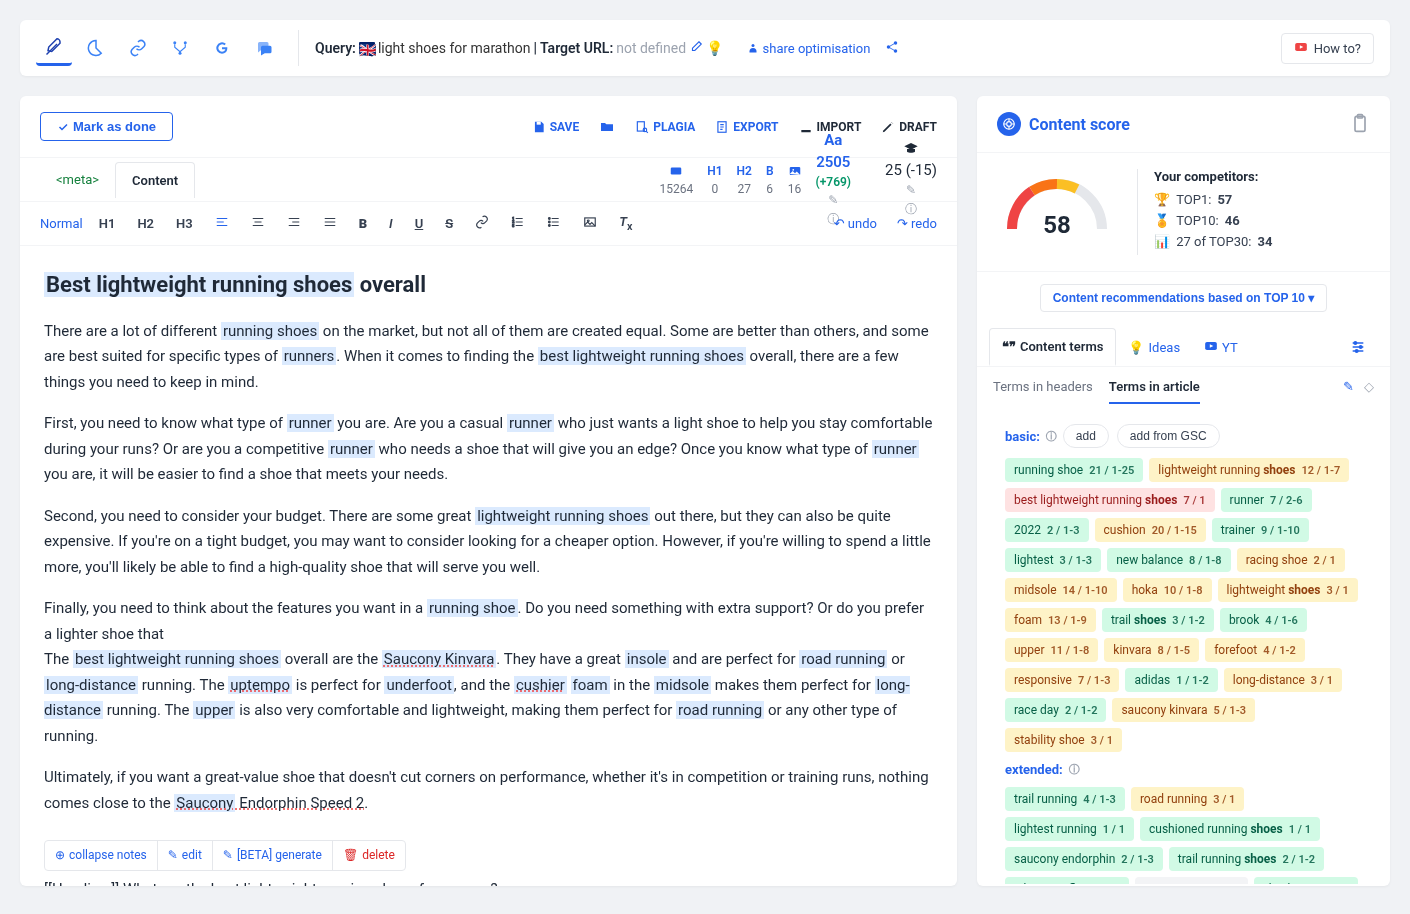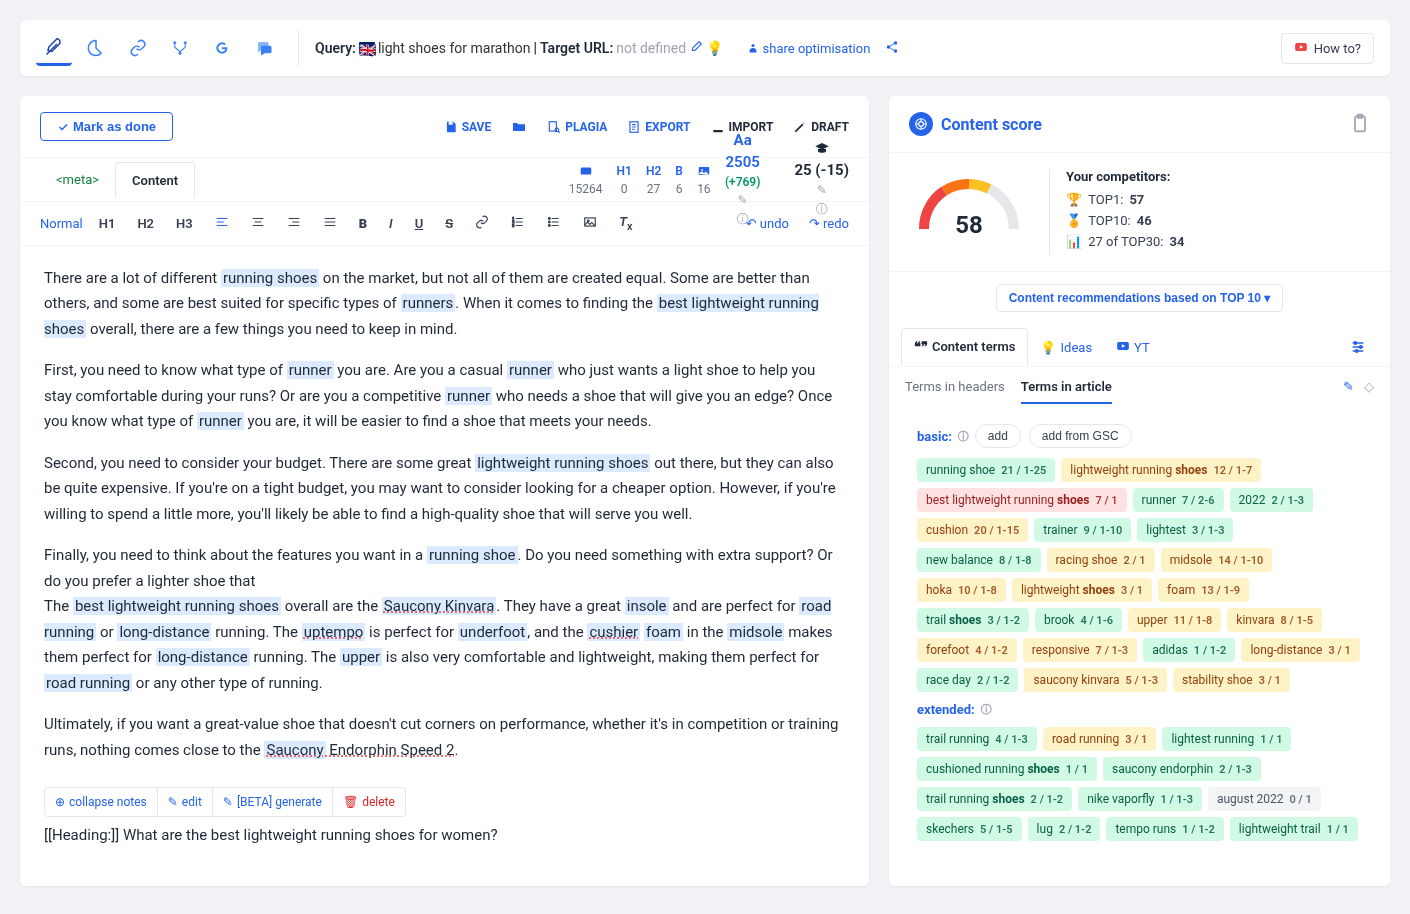--- a/index.html
+++ b/index.html
@@ -9,21 +9,21 @@
 .topbar-tab { width: 36px; height: 36px; display: flex; align-items: center; justify-content: center; cursor: pointer; color: #3b82f6; border-radius: 4px; }
 .topbar-tab.active { border-bottom: 3px solid #2563eb; color: #1e40af; }
 .topbar-query { flex: 1; padding: 0 16px; display: flex; align-items: center; gap: 3px; font-size: 14px; }
 .topbar-query .bold { font-weight: 600; color: #1f2937; }
 .topbar-query .notdef { color: #9ca3af; }
 .share-opt { color: #2563eb; font-size: 13px; display: flex; align-items: center; gap: 4px; cursor: pointer; margin-left: 20px; }
 .howto-btn { border: 1px solid #e5e7eb; padding: 6px 12px; border-radius: 4px; font-size: 13px; color: #374151; cursor: pointer; display: flex; align-items: center; gap: 6px; }
 .howto-btn .yt-icon { color: #ef4444; }
 .main { display: flex; gap: 20px; margin: 0 20px 20px; }
 .left-panel { flex: 1; background: #fff; border-radius: 6px; box-shadow: 0 1px 3px rgba(0,0,0,0.05); }
-.right-panel { width: 501px; background: #fff; border-radius: 6px; box-shadow: 0 1px 3px rgba(0,0,0,0.05); }
+.right-panel { width: 413px; background: #fff; border-radius: 6px; box-shadow: 0 1px 3px rgba(0,0,0,0.05); }
 .left-header { padding: 16px 20px; display: flex; align-items: center; gap: 10px; border-bottom: 1px solid #f3f4f6; }
 .mark-done { border: 1px solid #2563eb; color: #2563eb; padding: 6px 16px; border-radius: 4px; font-size: 13px; font-weight: 600; cursor: pointer; display: flex; align-items: center; gap: 4px; background: #fff; }
 .toolbar-actions { margin-left: auto; display: flex; gap: 20px; }
 .toolbar-action { color: #2563eb; font-weight: 700; font-size: 12px; cursor: pointer; display: flex; align-items: center; gap: 4px; }
 .toolbar-action.dark { color: #1f2937; }
 .tabs-row { display: flex; align-items: center; padding: 0 20px; border-bottom: 1px solid #f3f4f6; height: 44px; }
 .doc-tab { padding: 10px 16px; font-size: 13px; color: #15803d; cursor: pointer; font-weight: 400; }
 .doc-tab.active { border: 1px solid #e5e7eb; border-bottom: none; background: #fff; color: #1f2937; font-weight: 600; border-radius: 4px 4px 0 0; }
 .stats { margin-left: auto; display: flex; align-items: center; gap: 14px; font-size: 12px; color: #6b7280; }
 .stat-item { display: flex; align-items: center; gap: 4px; flex-direction: column; }
@@ -248,21 +248,21 @@
             <span class="blue" style="font-size:15px">2505</span>
             <span class="green">(+769)</span>
             <span style="color:#9ca3af;cursor:pointer">✎</span>
             <span style="color:#9ca3af;cursor:pointer">ⓘ</span>
           </span>
         <span class="stat-item" style="margin-left:20px">
             <svg width="16" height="16" viewBox="0 0 24 24" fill="#1f2937">
               <path d="M12 3l10 5-10 5L2 8z"></path>
               <path d="M6 12v4c3 2 9 2 12 0v-4"></path>
             </svg>
-            <span style="font-weight:700;font-size:15px;color:#1f2937">25 (-15)</span>
+            <span style="font-weight:400;font-size:15px;color:#1f2937">25 (-15)</span>
             <span style="color:#9ca3af;cursor:pointer">✎</span>
             <span style="color:#9ca3af;cursor:pointer">ⓘ</span>
           </span>
       </div>
     </div>
     <div class="format-toolbar">
       <span class="fmt-normal">Normal</span>
       <span class="fmt-btn">H1</span>
       <span class="fmt-btn">H2</span>
       <span class="fmt-btn">H3</span>
@@ -303,20 +303,21 @@
             <circle cx="9" cy="10" r="1.5"></circle>
             <path d="M3 17l5-5 4 4 3-3 6 6"></path>
           </svg></span>
       <span class="fmt-btn"><i>T</i><sub>x</sub></span>
       <div class="undo-redo">
         <span>↶ <span>undo</span></span>
         <span>↷ <span>redo</span></span>
       </div>
     </div>
     <div class="editor">
+      <h2><span class="hl">Best lightweight running shoes</span><span> overall</span></h2>
       <p><span>There are a lot of different </span><span class="hl">running shoes</span><span> on the market, but not all of them are created equal. Some are better than others, and some are best suited for specific types of </span><span class="hl">runners</span><span>. When it comes to finding the </span><span class="hl">best lightweight running shoes</span><span> overall, there are a few things you need to keep in mind.</span></p>
       <p><span>First, you need to know what type of </span><span class="hl">runner</span><span> you are. Are you a casual </span><span class="hl">runner</span><span> who just wants a light shoe to help you stay comfortable during your runs? Or are you a competitive </span><span class="hl">runner</span><span> who needs a shoe that will give you an edge? Once you know what type of </span><span class="hl">runner</span><span> you are, it will be easier to find a shoe that meets your needs.</span></p>
       <p><span>Second, you need to consider your budget. There are some great </span><span class="hl">lightweight running shoes</span><span> out there, but they can also be quite expensive. If you're on a tight budget, you may want to consider looking for a cheaper option. However, if you're willing to spend a little more, you'll likely be able to find a high-quality shoe that will serve you well.</span></p>
       <p><span>Finally, you need to think about the features you want in a </span><span class="hl">running shoe</span><span>. Do you need something with extra support? Or do you prefer a lighter shoe that</span><br>
       <span>The </span><span class="hl">best lightweight running shoes</span><span> overall are the </span><span class="hl underline">Saucony Kinvara</span><span>. They have a great </span><span class="hl">insole</span><span> and are perfect for </span><span class="hl">road running</span><span> or </span><span class="hl">long-distance</span><span> running. The </span><span class="hl underline">uptempo</span><span> is perfect for </span><span class="hl">underfoot</span><span>, and the </span><span class="hl underline">cushier</span><span> </span><span class="hl">foam</span><span> in the </span><span class="hl">midsole</span><span> makes them perfect for </span><span class="hl">long-distance</span><span> running. The </span><span class="hl">upper</span><span> is also very comfortable and lightweight, making them perfect for </span><span class="hl">road running</span><span> or any other type of running.</span></p>
       <p><span>Ultimately, if you want a great-value shoe that doesn't cut corners on performance, whether it's in competition or training runs, nothing comes close to the </span><span class="hl underline">Saucony</span><span class="underline"> Endorphin Speed 2</span>.</p>
       <div class="note-toolbar">
         <span class="note-btn">⊕ <span>collapse notes</span></span>
         <span class="note-btn">✎ <span>edit</span></span>
         <span class="note-btn">✎ <span>[BETA] generate</span></span>

